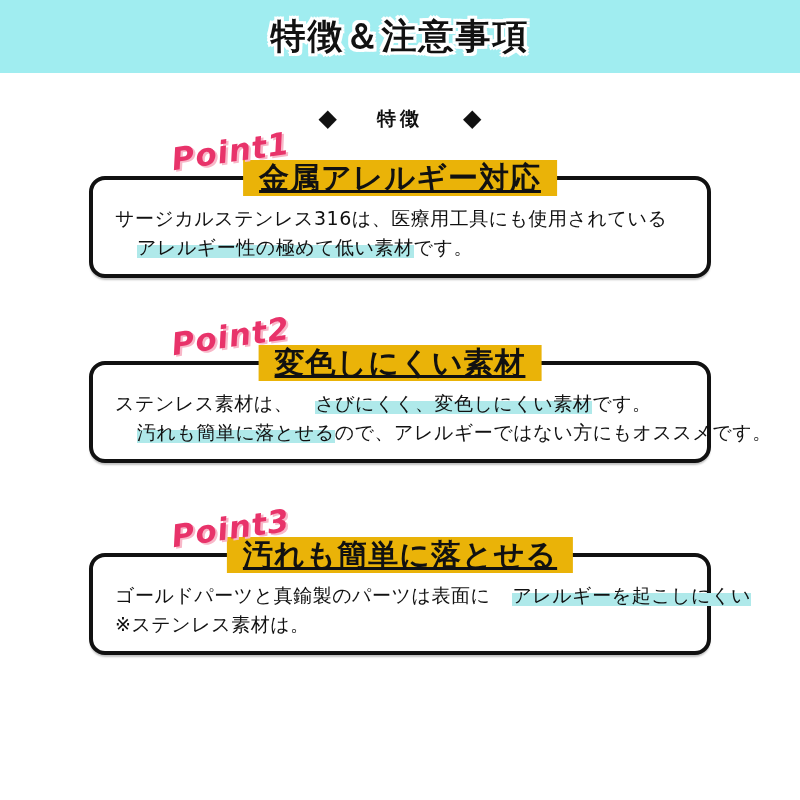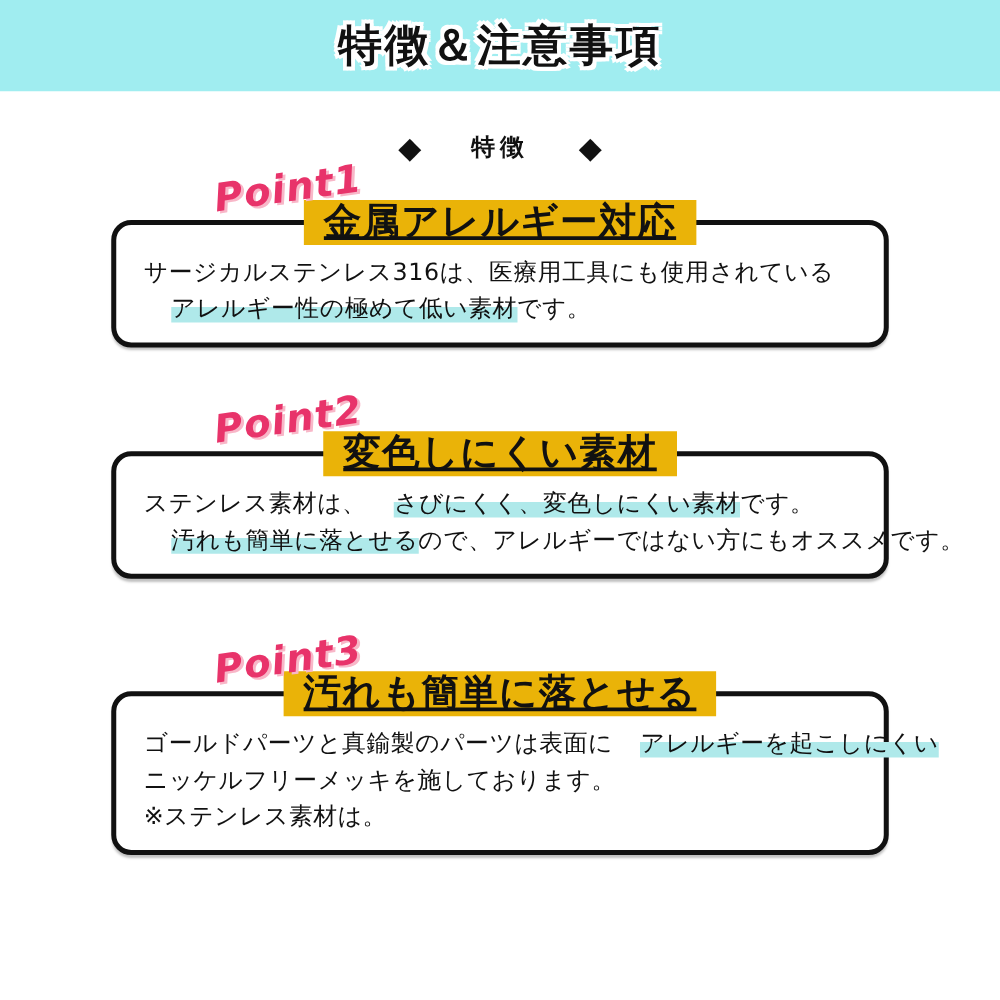--- a/index.html
+++ b/index.html
@@ -110,19 +110,18 @@
         </div>
     </div>
   </section>
 
   <section class="point-section s3">
     <div class="point-label">Point3</div>
     <div class="point-box">
       <div class="point-title">汚れも簡単に落とせる</div>
       <div class="point-body">
           <p><span>ゴールドパーツと真鍮製のパーツは表面に</span><span class="hl">アレルギーを起こしにくい</span></p>
-          <p><span>ニッケルフリーメッキを施しております。</span></p>
           <p><span>※ステンレス素材は。</span></p>
         </div>
     </div>
   </section>
 
 </div>
 
 </body></html>

